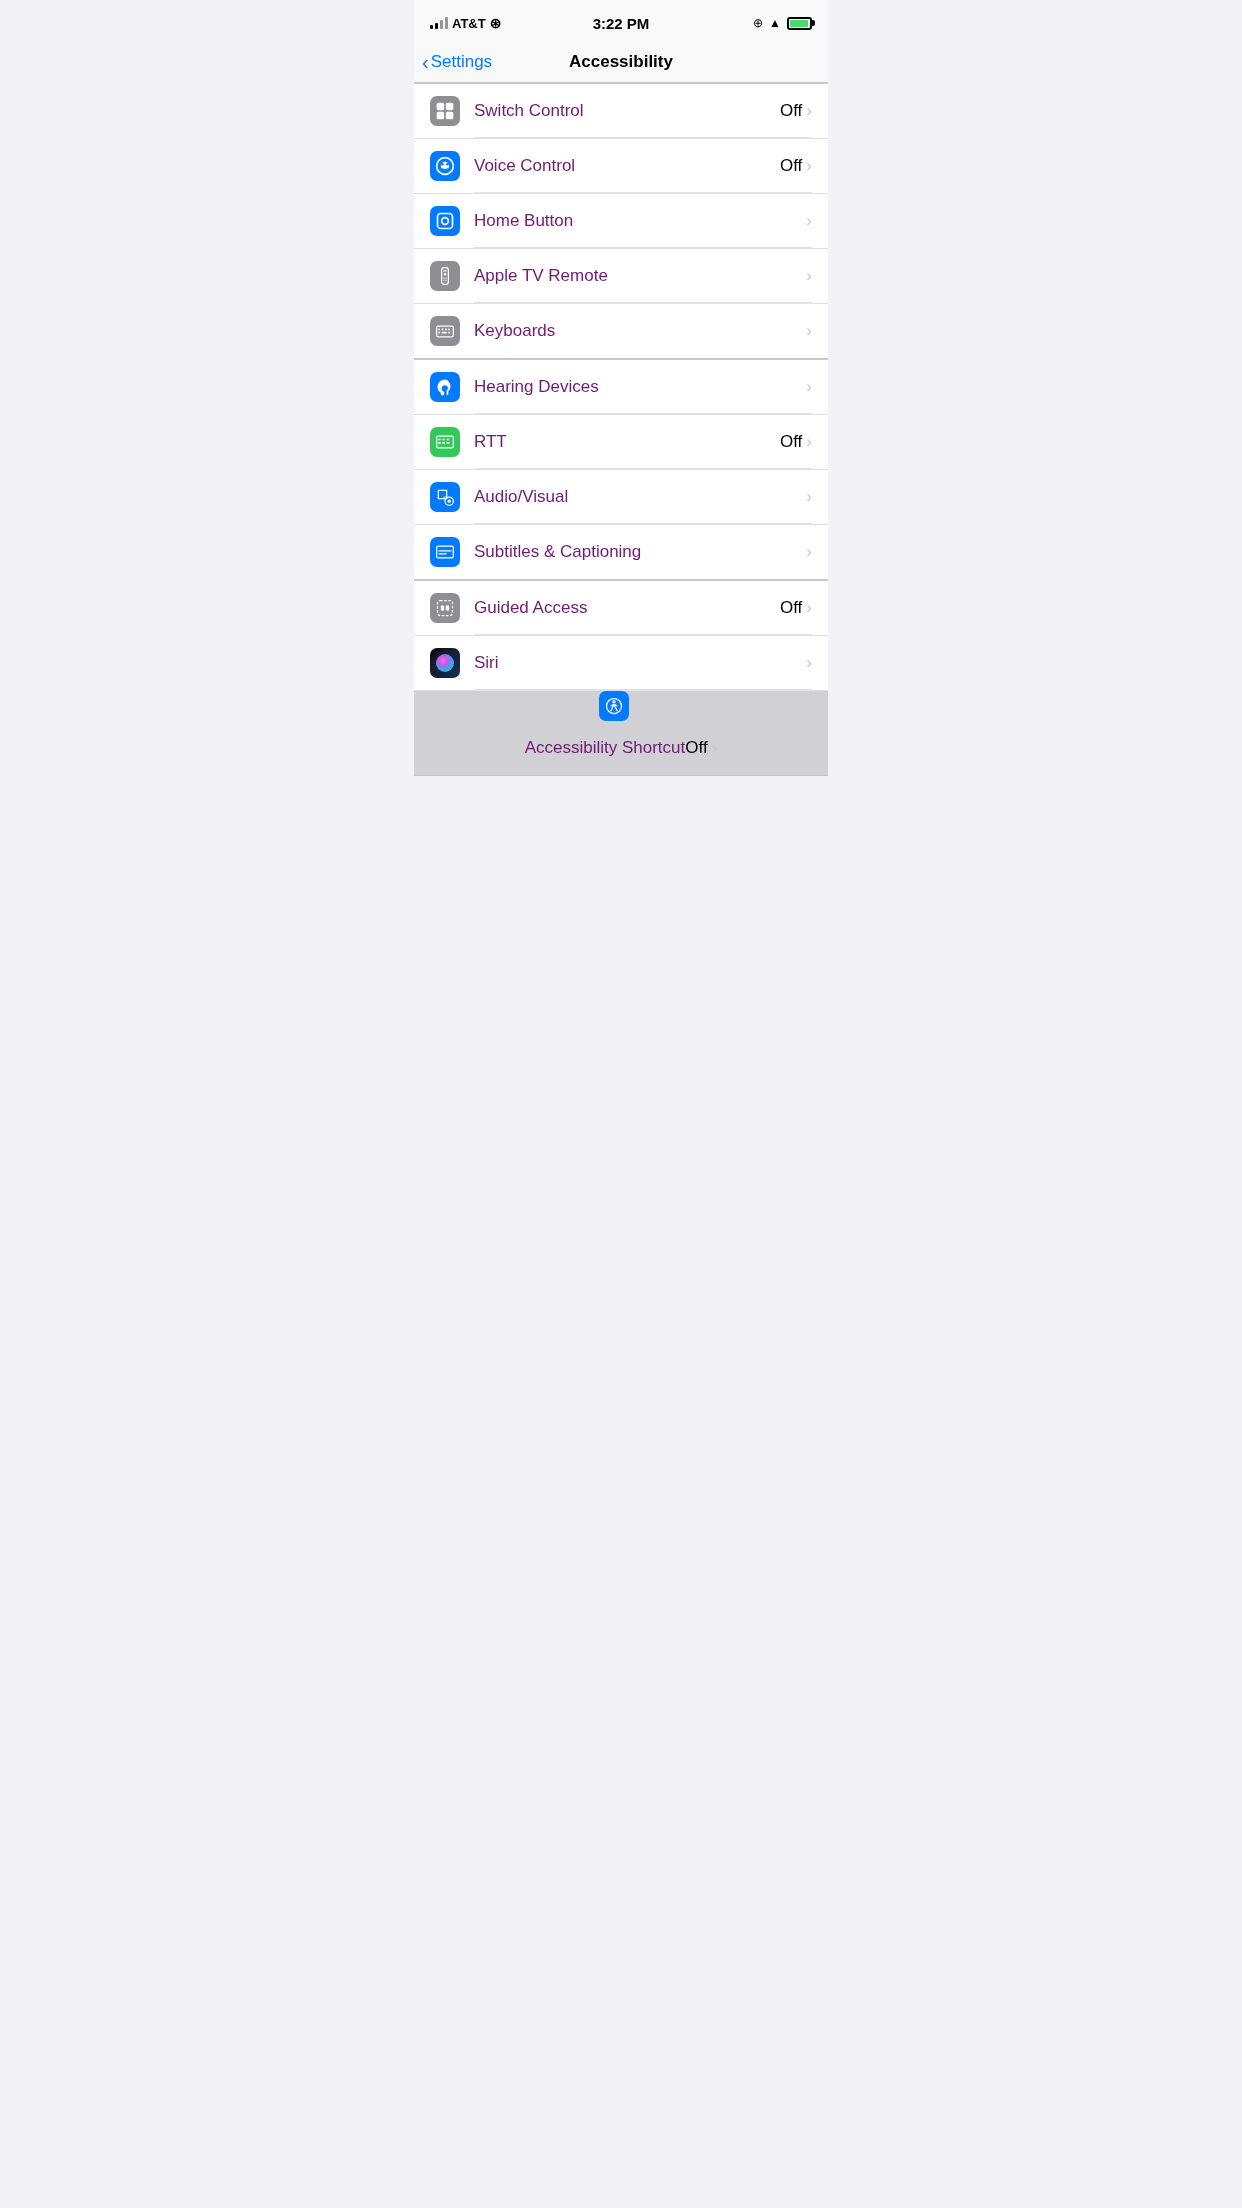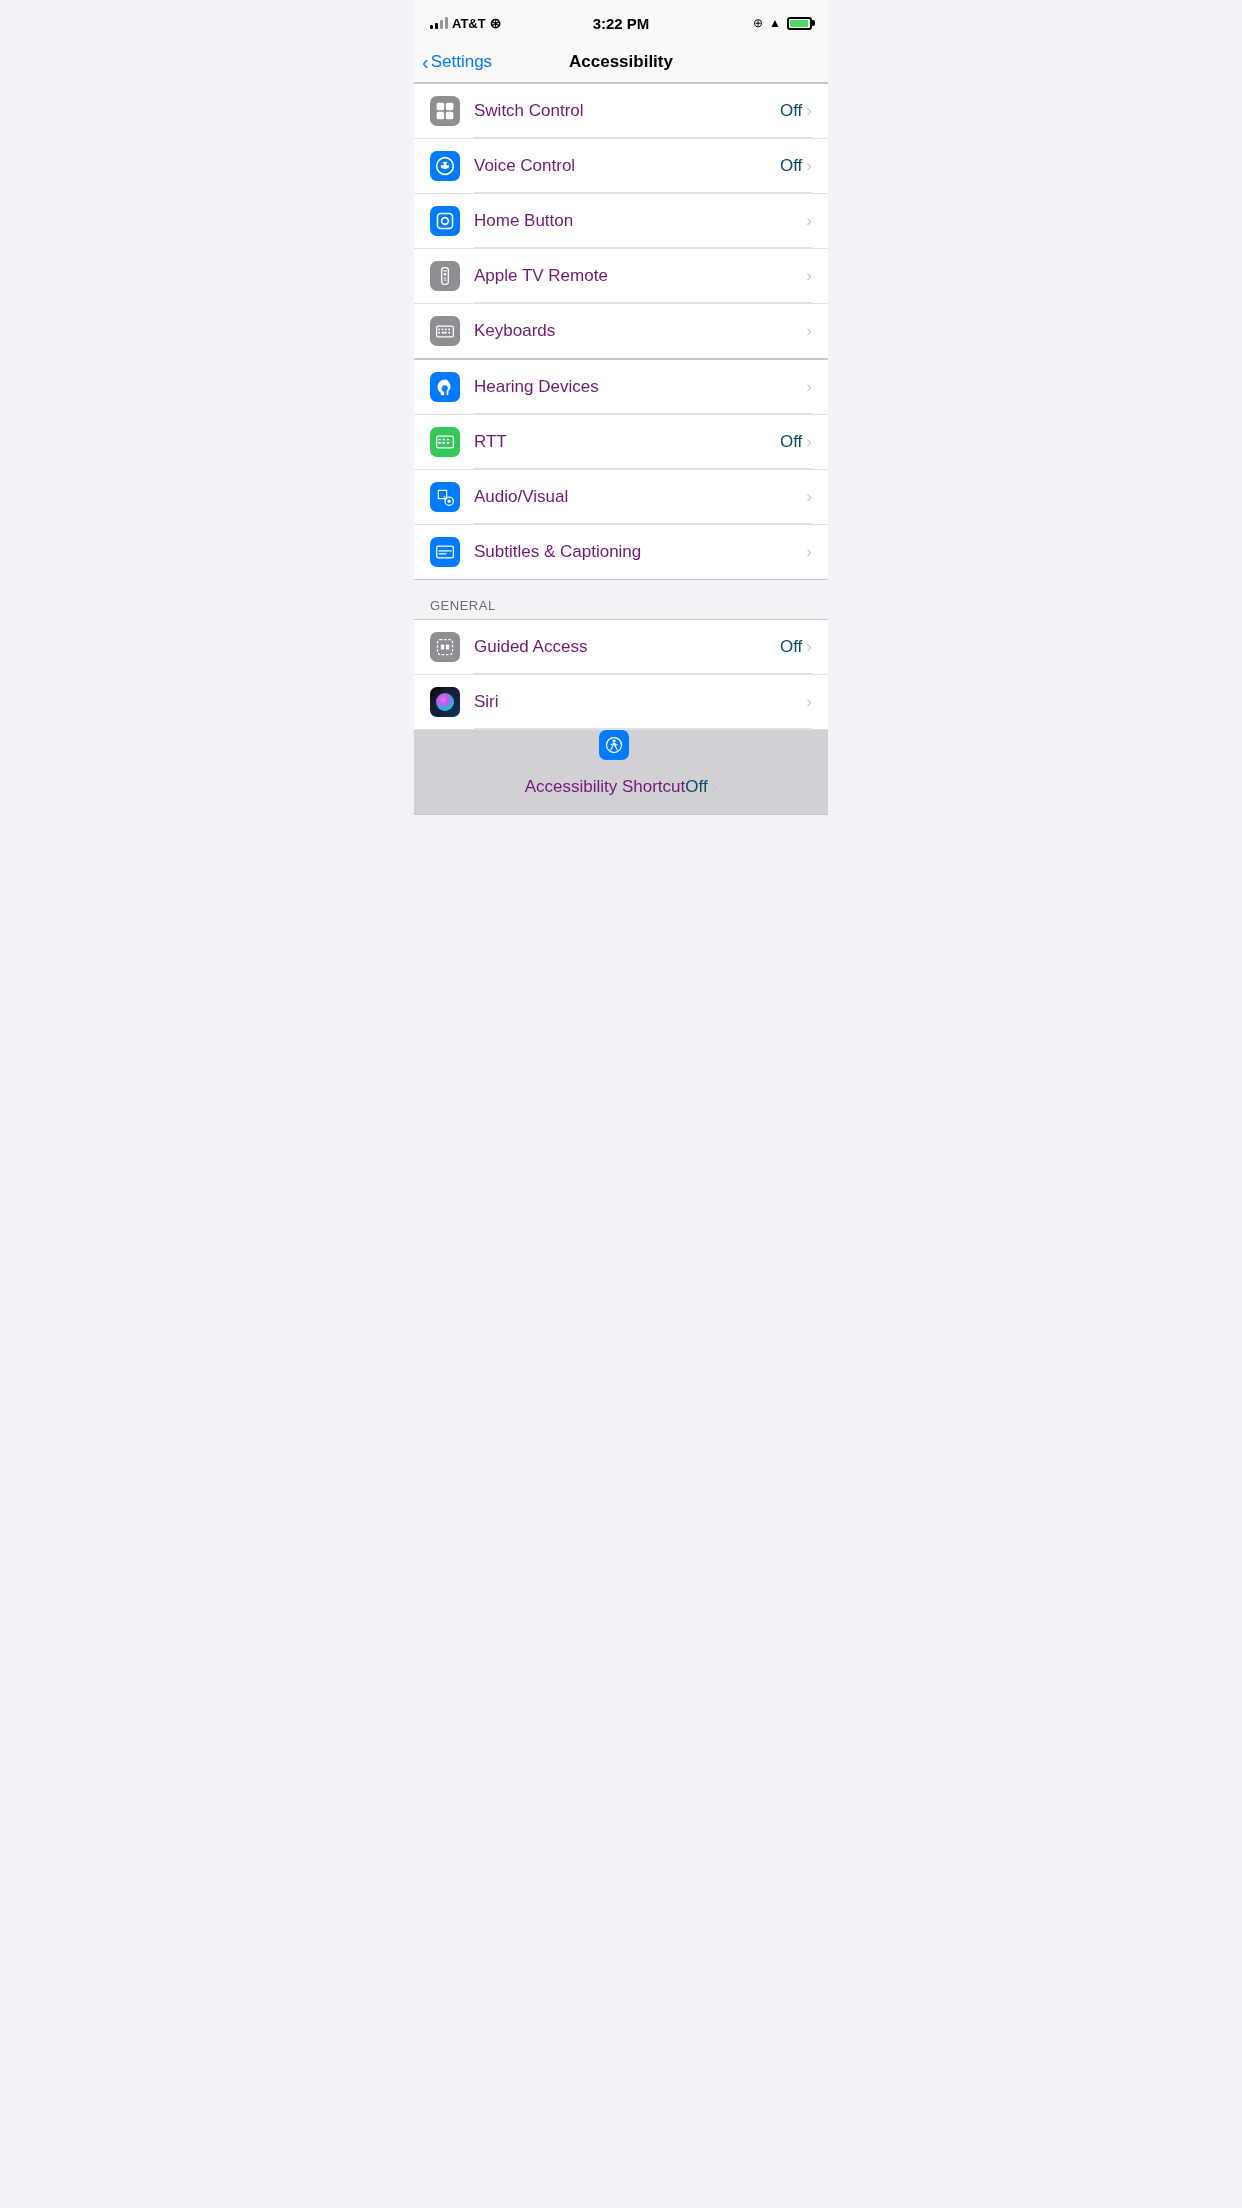--- a/index.html
+++ b/index.html
@@ -206,21 +206,21 @@
       font-size: 17px;
       color: #701a75;
     }
     .item-right {
       display: flex;
       align-items: center;
       gap: 4px;
     }
     .item-value {
       font-size: 17px;
-      color: #0c4a6e;
+      color: #000000;
     }
     .chevron {
       color: #c7c7cc;
       font-size: 17px;
       font-weight: 400;
     }
 
     
     .siri-icon {
       background: linear-gradient(135deg, #000 0%, #1a1a2e 30%, #16213e 60%, #0f3460 100%);
@@ -440,21 +440,20 @@
         <div class="item-right">
           <span class="chevron">›</span>
         </div>
       </div>
     </div>
 
   </div>
 </div>
 
 <div class="section">
-  <div class="section-header">GENERAL</div>
   <div class="section-list">
 
     <div class="list-item">
       <div class="item-icon gray">
         <svg viewBox="0 0 24 24" fill="white">
           <rect x="3" y="3" width="18" height="18" rx="3" fill="none" stroke="white" stroke-width="1.5" stroke-dasharray="3 2"></rect>
           <rect x="7" y="9" width="4" height="6" rx="1" fill="white"></rect>
           <rect x="13" y="9" width="4" height="6" rx="1" fill="white"></rect>
         </svg>
       </div>

